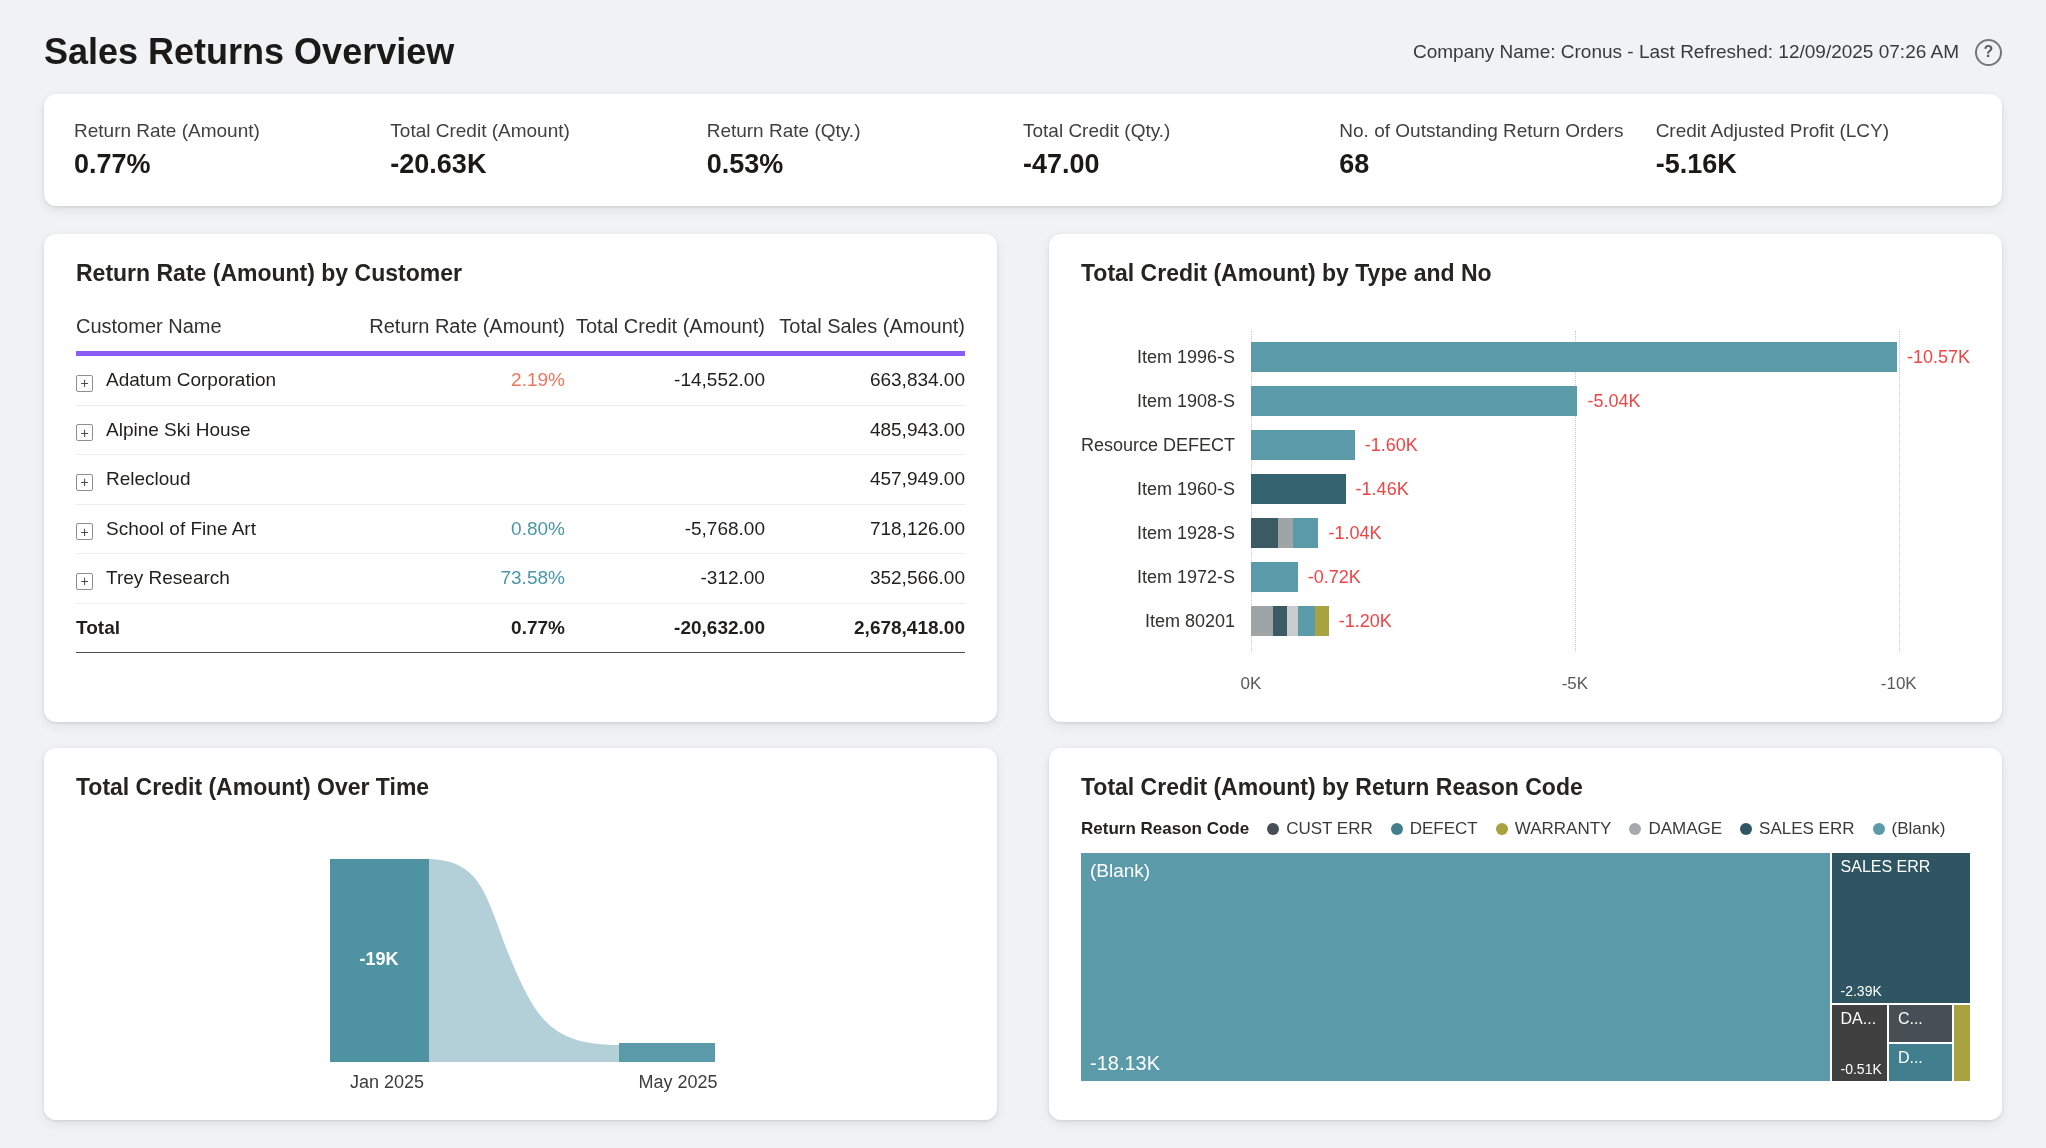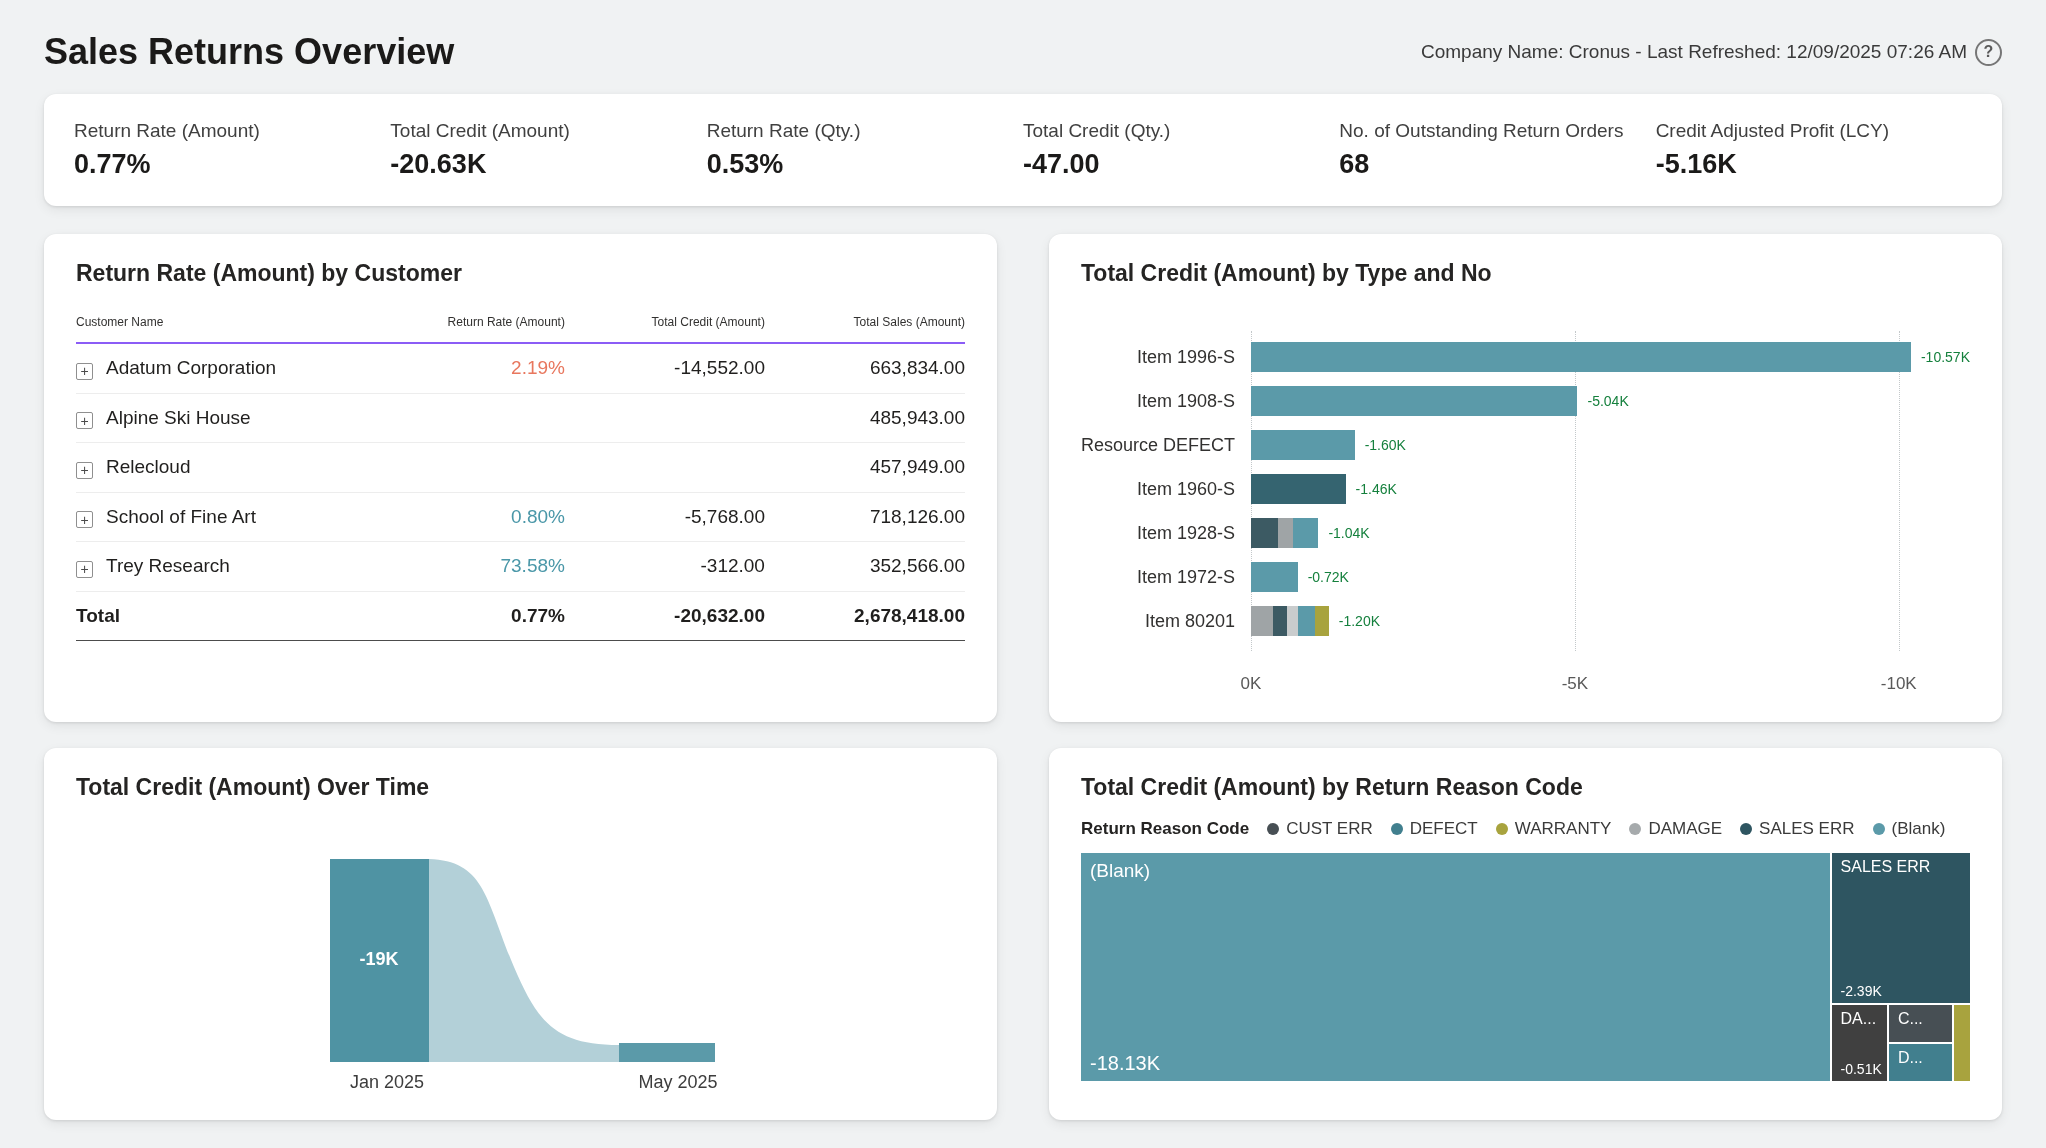--- a/index.html
+++ b/index.html
@@ -8,21 +8,21 @@
     width:2046px; height:1148px; overflow:hidden;
     background:#f0f2f3;
     font-family:"Liberation Sans","DejaVu Sans",sans-serif;
     color:#201f1e;
   }
   .page { width:2046px; height:1148px; padding:24px 44px 18px; }
 
   
   .topbar { display:flex; justify-content:space-between; align-items:center; height:56px; }
   .page-title { font-size:36px; font-weight:600; margin:0; color:#1b1a19; }
-  .meta { display:flex; align-items:center; gap:8px; font-size:19px; color:#3a3a3a; }
+  .meta { display:flex; align-items:center; gap:16px; font-size:19px; color:#3a3a3a; }
   .help-icon { width:27px; height:27px; border:2px solid #767676; border-radius:50%;
     display:flex; align-items:center; justify-content:center;
     font-size:16px; font-weight:700; color:#5a5a5a; cursor:pointer; }
 
   
   .card { background:#ffffff; border-radius:12px;
     box-shadow:0 1px 3px rgba(0,0,0,.10), 0 4px 12px rgba(0,0,0,.07); }
   .panel { padding:26px 32px; }
   .card-title { font-size:23px; font-weight:700; color:#252423; }
 
@@ -31,42 +31,42 @@
   .kpi { flex:1; padding-right:10px; }
   .kpi-label { font-size:19px; color:#404040; }
   .kpi-value { font-size:27px; font-weight:700; margin-top:7px; color:#1b1a19; }
 
   
   .grid { display:grid; grid-template-columns:1fr 1fr; grid-template-rows:488px 372px;
     gap:26px 52px; margin-top:28px; }
 
   
   .cust-table { width:100%; border-collapse:collapse; margin-top:16px; font-size:19px; }
-  .cust-table th { font-weight:400; color:#323130; text-align:right; font-size:12px;
-    padding:12px 0 13px; border-bottom:2px solid #8b5cf6; }
+  .cust-table th { font-weight:400; color:#323130; text-align:right; font-size:20px;
+    padding:12px 0 13px; border-bottom:5px solid #8b5cf6; }
   .cust-table th.col-name { text-align:left; }
   .cust-table td { padding:13px 0; border-bottom:1px solid #ededed; text-align:right; }
   .cust-table td.cell-name { text-align:left; }
   .cust-table tr.total-row td { border-top:1.5px solid #4c4c4c; border-bottom:1.5px solid #4c4c4c; font-weight:700; }
   .total-indent { padding-left:31px; }
   .expand-box { display:inline-flex; width:17px; height:17px; border:1px solid #8f8f8f; border-radius:2px;
     align-items:center; justify-content:center; font-size:14px; line-height:1; color:#4a4a4a;
     margin-right:13px; vertical-align:-2px; cursor:pointer; }
 
   
   .barchart { display:flex; margin-top:48px; }
   .cats { flex:0 0 170px; }
   .bar-cat { height:44px; display:flex; align-items:center; justify-content:flex-end;
     padding-right:16px; font-size:18px; color:#323130; white-space:nowrap; }
   .zones { flex:1; position:relative; }
   .gridline { position:absolute; top:-4px; bottom:-8px; width:0; border-left:1px dotted #c3c8ca; }
   .bar-line { height:44px; display:flex; align-items:center; position:relative; z-index:1; }
   .bar { height:30px; display:flex; cursor:pointer; }
   .seg { height:100%; }
-  .bar-label { margin-left:10px; font-size:14px; color:#15803d; white-space:nowrap; }
+  .bar-label { margin-left:10px; font-size:18px; color:#ef4444; white-space:nowrap; }
   .bar-axis { display:flex; margin-top:31px; }
   .axis-spacer { flex:0 0 170px; }
   .ticks { flex:1; position:relative; height:24px; }
   .tick { position:absolute; transform:translateX(-50%); font-size:17px; color:#595959; white-space:nowrap; }
 
   
   .area-wrap { position:relative; margin-top:58px; height:250px; }
   .area-svg { position:absolute; left:0; top:0; }
   .area-data-label { position:absolute; left:303px; top:100px; transform:translate(-50%,-50%);
     color:#ffffff; font-weight:700; font-size:18px; }

